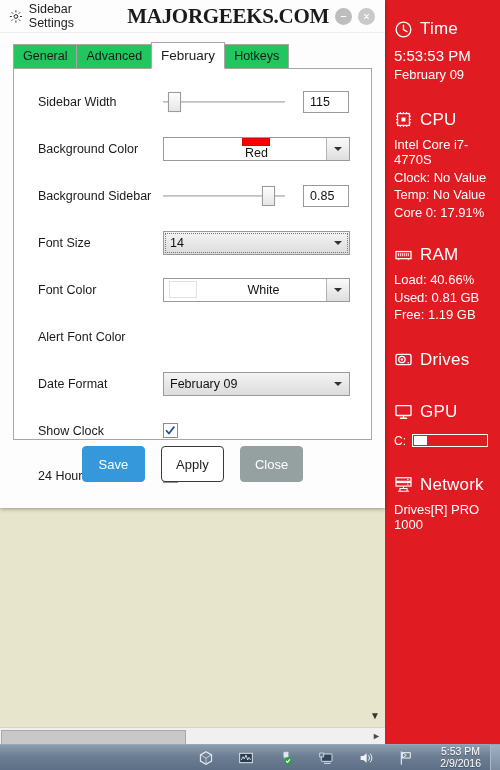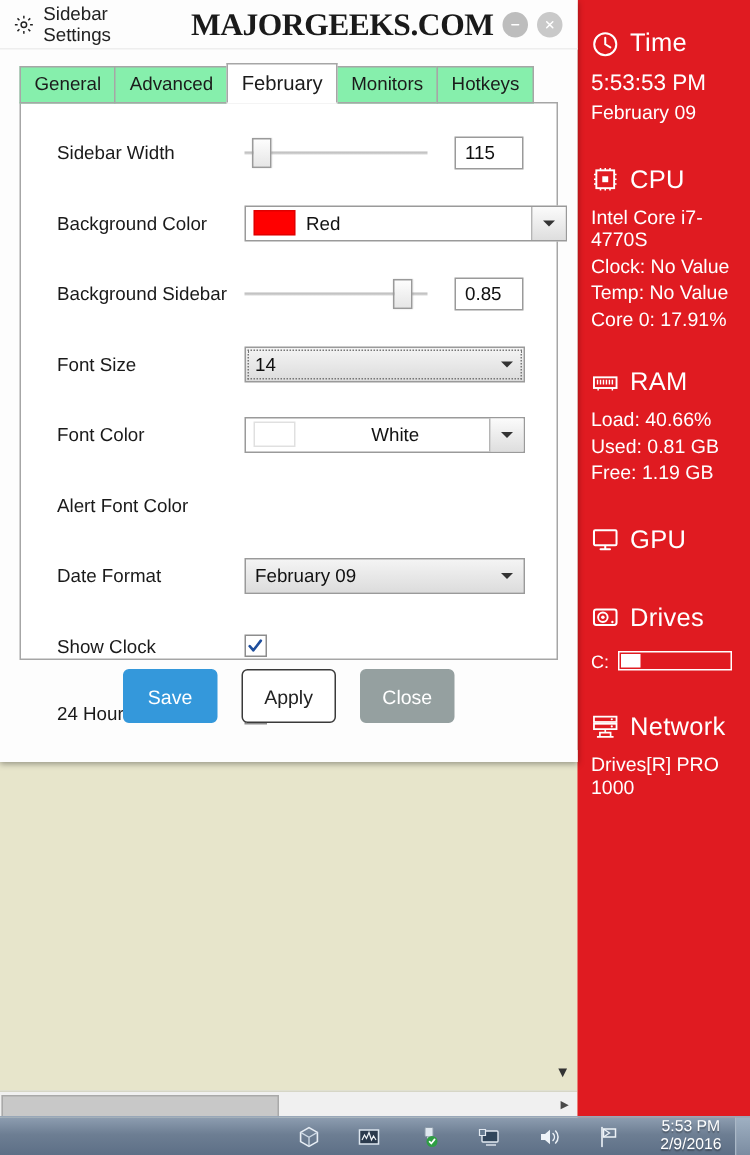--- a/index.html
+++ b/index.html
@@ -53,21 +53,21 @@
     box-shadow:0 1px 4px rgba(0,0,0,.35);}
   #titlebar{height:32px;display:flex;align-items:center;background:#fdfdfd;border-bottom:1px solid #eee;}
   #gear{margin:0 6px 0 9px;}
   #app-title{font-size:12.5px;color:#222;}
   #brand{font-family:"Liberation Serif", serif;font-weight:bold;font-size:21px;letter-spacing:-.3px;color:#1a1a1a;margin-left:14px;}
   .wbtn{width:17px;height:17px;border-radius:50%;background:#bdbdbd;display:flex;align-items:center;justify-content:center;margin-left:6px;}
   .wbtn.close{background:#c9c9c9;}
   #winbtns{margin-left:auto;display:flex;align-items:center;padding-right:10px;}
 
   #tabstrip{display:flex;align-items:flex-end;padding-left:13px;height:24px;margin-top:12px;position:relative;z-index:2;}
-  .tab{font-size:12.5px;color:#1b1b1b;padding:4px 9px 4px 9px;border:1px solid #a6a6a6;background:#86efac;
+  .tab{font-size:12.5px;color:#1b1b1b;padding:4px 9px 4px 9px;border:1px solid #a6a6a6;background:#22c55e;
        border-bottom:1px solid #a6a6a6;margin-right:-1px;line-height:15px;}
   .tab.active{background:#fff;border-bottom:1px solid #fff;padding-top:5px;padding-bottom:5px;font-size:13.5px;position:relative;z-index:3;}
 
   #panel{position:absolute;left:13px;top:68px;width:357px;height:370px;border:1px solid #a6a6a6;background:#fff;}
   .row{display:flex;align-items:center;height:37px;padding-left:24px;}
   .row-lbl{width:125px;flex:0 0 125px;font-size:12.5px;color:#1a1a1a;}
   .ctrl{flex:1;display:flex;align-items:center;}
 
   .slider{position:relative;height:18px;display:flex;align-items:center;}
   .slider .track{position:absolute;left:0;right:0;height:2px;background:linear-gradient(#b9b9b9,#d8d8d8);}
@@ -169,35 +169,35 @@
       </g>
     </svg>
     <span class="sb-title">RAM</span>
   </div>
   <div class="sb-val">Load: 40.66%</div>
   <div class="sb-val">Used: 0.81 GB</div>
   <div class="sb-val">Free: 1.19 GB</div>
 
   <div class="sb-head" style="margin-top:22px;">
     <svg class="sb-ico" viewBox="0 0 24 24">
-      <rect x="2.5" y="4.5" width="19" height="12.5" rx="1" fill="none" stroke="#fff" stroke-width="1.7"></rect>
-      <path d="M8 20.5h8" stroke="#fff" stroke-width="1.7" stroke-linecap="round"></path>
-      <path d="M12 17v3.5" stroke="#fff" stroke-width="1.7"></path>
-    </svg>
-    <span class="sb-title">GPU</span>
-  </div>
-
-  <div class="sb-head" style="margin-top:22px;">
-    <svg class="sb-ico" viewBox="0 0 24 24">
       <rect x="2.5" y="5.5" width="19" height="13" rx="2" fill="none" stroke="#fff" stroke-width="1.7"></rect>
       <circle cx="10" cy="12" r="4" fill="none" stroke="#fff" stroke-width="1.6"></circle>
       <circle cx="10" cy="12" r="1.5" fill="#fff"></circle>
       <circle cx="18" cy="16" r="1" fill="#fff"></circle>
     </svg>
     <span class="sb-title">Drives</span>
+  </div>
+
+  <div class="sb-head" style="margin-top:22px;">
+    <svg class="sb-ico" viewBox="0 0 24 24">
+      <rect x="2.5" y="4.5" width="19" height="12.5" rx="1" fill="none" stroke="#fff" stroke-width="1.7"></rect>
+      <path d="M8 20.5h8" stroke="#fff" stroke-width="1.7" stroke-linecap="round"></path>
+      <path d="M12 17v3.5" stroke="#fff" stroke-width="1.7"></path>
+    </svg>
+    <span class="sb-title">GPU</span>
   </div>
   <div class="drive-row">
     <span class="drive-lbl">C:</span>
     <span class="drive-bar">
       <span class="drive-fill" id="drive-fill" style="width: calc(20% - 2px);"></span>
     </span>
   </div>
 
   <div class="sb-head" style="margin-top:22px;">
     <svg class="sb-ico" viewBox="0 0 24 24">
@@ -234,41 +234,40 @@
           <path d="M3.3 3.3l5.4 5.4M8.7 3.3l-5.4 5.4" stroke="#fff" stroke-width="1.4" stroke-linecap="round"></path>
         </svg>
       </span>
     </span>
   </div>
 
   <div id="tabstrip">
     <div class="tab">General</div>
     <div class="tab">Advanced</div>
     <div class="tab active">February</div>
-    <div class="tab">Monitors</div>
     <div class="tab">Hotkeys</div>
   </div>
 
   <div id="panel">
 
     <div class="row" style="margin-top:14px;">
       <div class="row-lbl">Sidebar Width</div>
       <div class="ctrl">
         <div class="slider" style="width:122px;">
           <div class="track"></div>
           <div class="thumb" id="width-thumb" style="left: calc(8% - 5px);"></div>
         </div>
         <div class="numbox" style="margin-left:18px;">115</div>
       </div>
     </div>
 
     <div class="row" style="margin-top:10px;">
       <div class="row-lbl">Background Color</div>
       <div class="ctrl">
-        <div class="combo" style="width:215px;">
+        <div class="combo" style="width:187px;flex-direction:column;">
           <span class="swatch" id="bgcolor-swatch" style="background: rgb(255, 0, 0);"></span>
           <span class="ctext">Red</span>
           <span class="arrow-box">
               <span class="caret"></span>
             </span>
         </div>
       </div>
     </div>
 
     <div class="row" style="margin-top:10px;">

